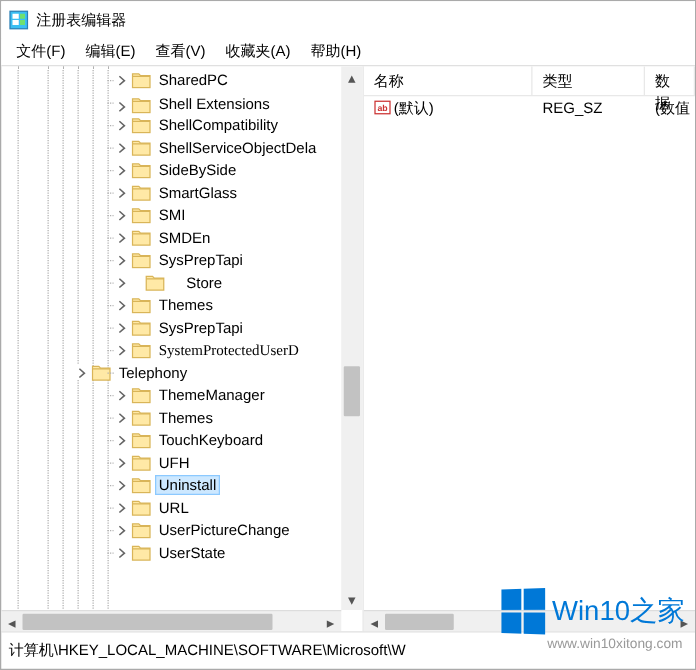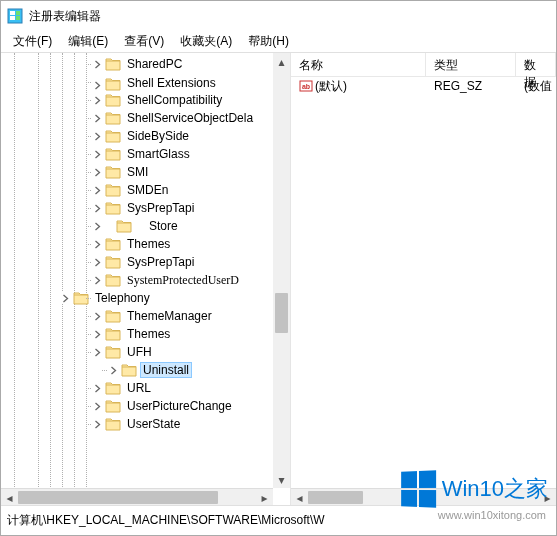--- a/index.html
+++ b/index.html
@@ -295,23 +295,36 @@
               <div class="hconn" style="left: 85px; width: 5px; top: 9px;"></div>
               <span class="expander">
                 <svg viewBox="0 0 9 9">
                   <path d="M2.5 1 L6.5 4.5 L2.5 8" fill="none" stroke="#666" stroke-width="1.3"></path>
                 </svg>
               </span>
               <span class="folder"><svg viewBox="0 0 16 14">
                   <path d="M1 2h5l1.5 1.5H15v9.5H1z" fill="#ffe9a6" stroke="#d9b558"></path>
                   <path d="M1 4h14" stroke="#d9b558"></path>
                 </svg></span>
+              <span class="label">TouchKeyboard</span>
+            </div>
+            <div class="item" style="padding-left: 90px;">
+              <div class="hconn" style="left: 85px; width: 5px; top: 9px;"></div>
+              <span class="expander">
+                <svg viewBox="0 0 9 9">
+                  <path d="M2.5 1 L6.5 4.5 L2.5 8" fill="none" stroke="#666" stroke-width="1.3"></path>
+                </svg>
+              </span>
+              <span class="folder"><svg viewBox="0 0 16 14">
+                  <path d="M1 2h5l1.5 1.5H15v9.5H1z" fill="#ffe9a6" stroke="#d9b558"></path>
+                  <path d="M1 4h14" stroke="#d9b558"></path>
+                </svg></span>
               <span class="label">UFH</span>
             </div>
-            <div class="item" style="padding-left: 90px; margin-left: 16px;">
+            <div class="item" style="padding-left: 90px;">
               <div class="hconn" style="left: 85px; width: 5px; top: 9px;"></div>
               <span class="expander">
                 <svg viewBox="0 0 9 9">
                   <path d="M2.5 1 L6.5 4.5 L2.5 8" fill="none" stroke="#666" stroke-width="1.3"></path>
                 </svg>
               </span>
               <span class="folder"><svg viewBox="0 0 16 14">
                   <path d="M1 2h5l1.5 1.5H15v9.5H1z" fill="#ffe9a6" stroke="#d9b558"></path>
                   <path d="M1 4h14" stroke="#d9b558"></path>
                 </svg></span>

